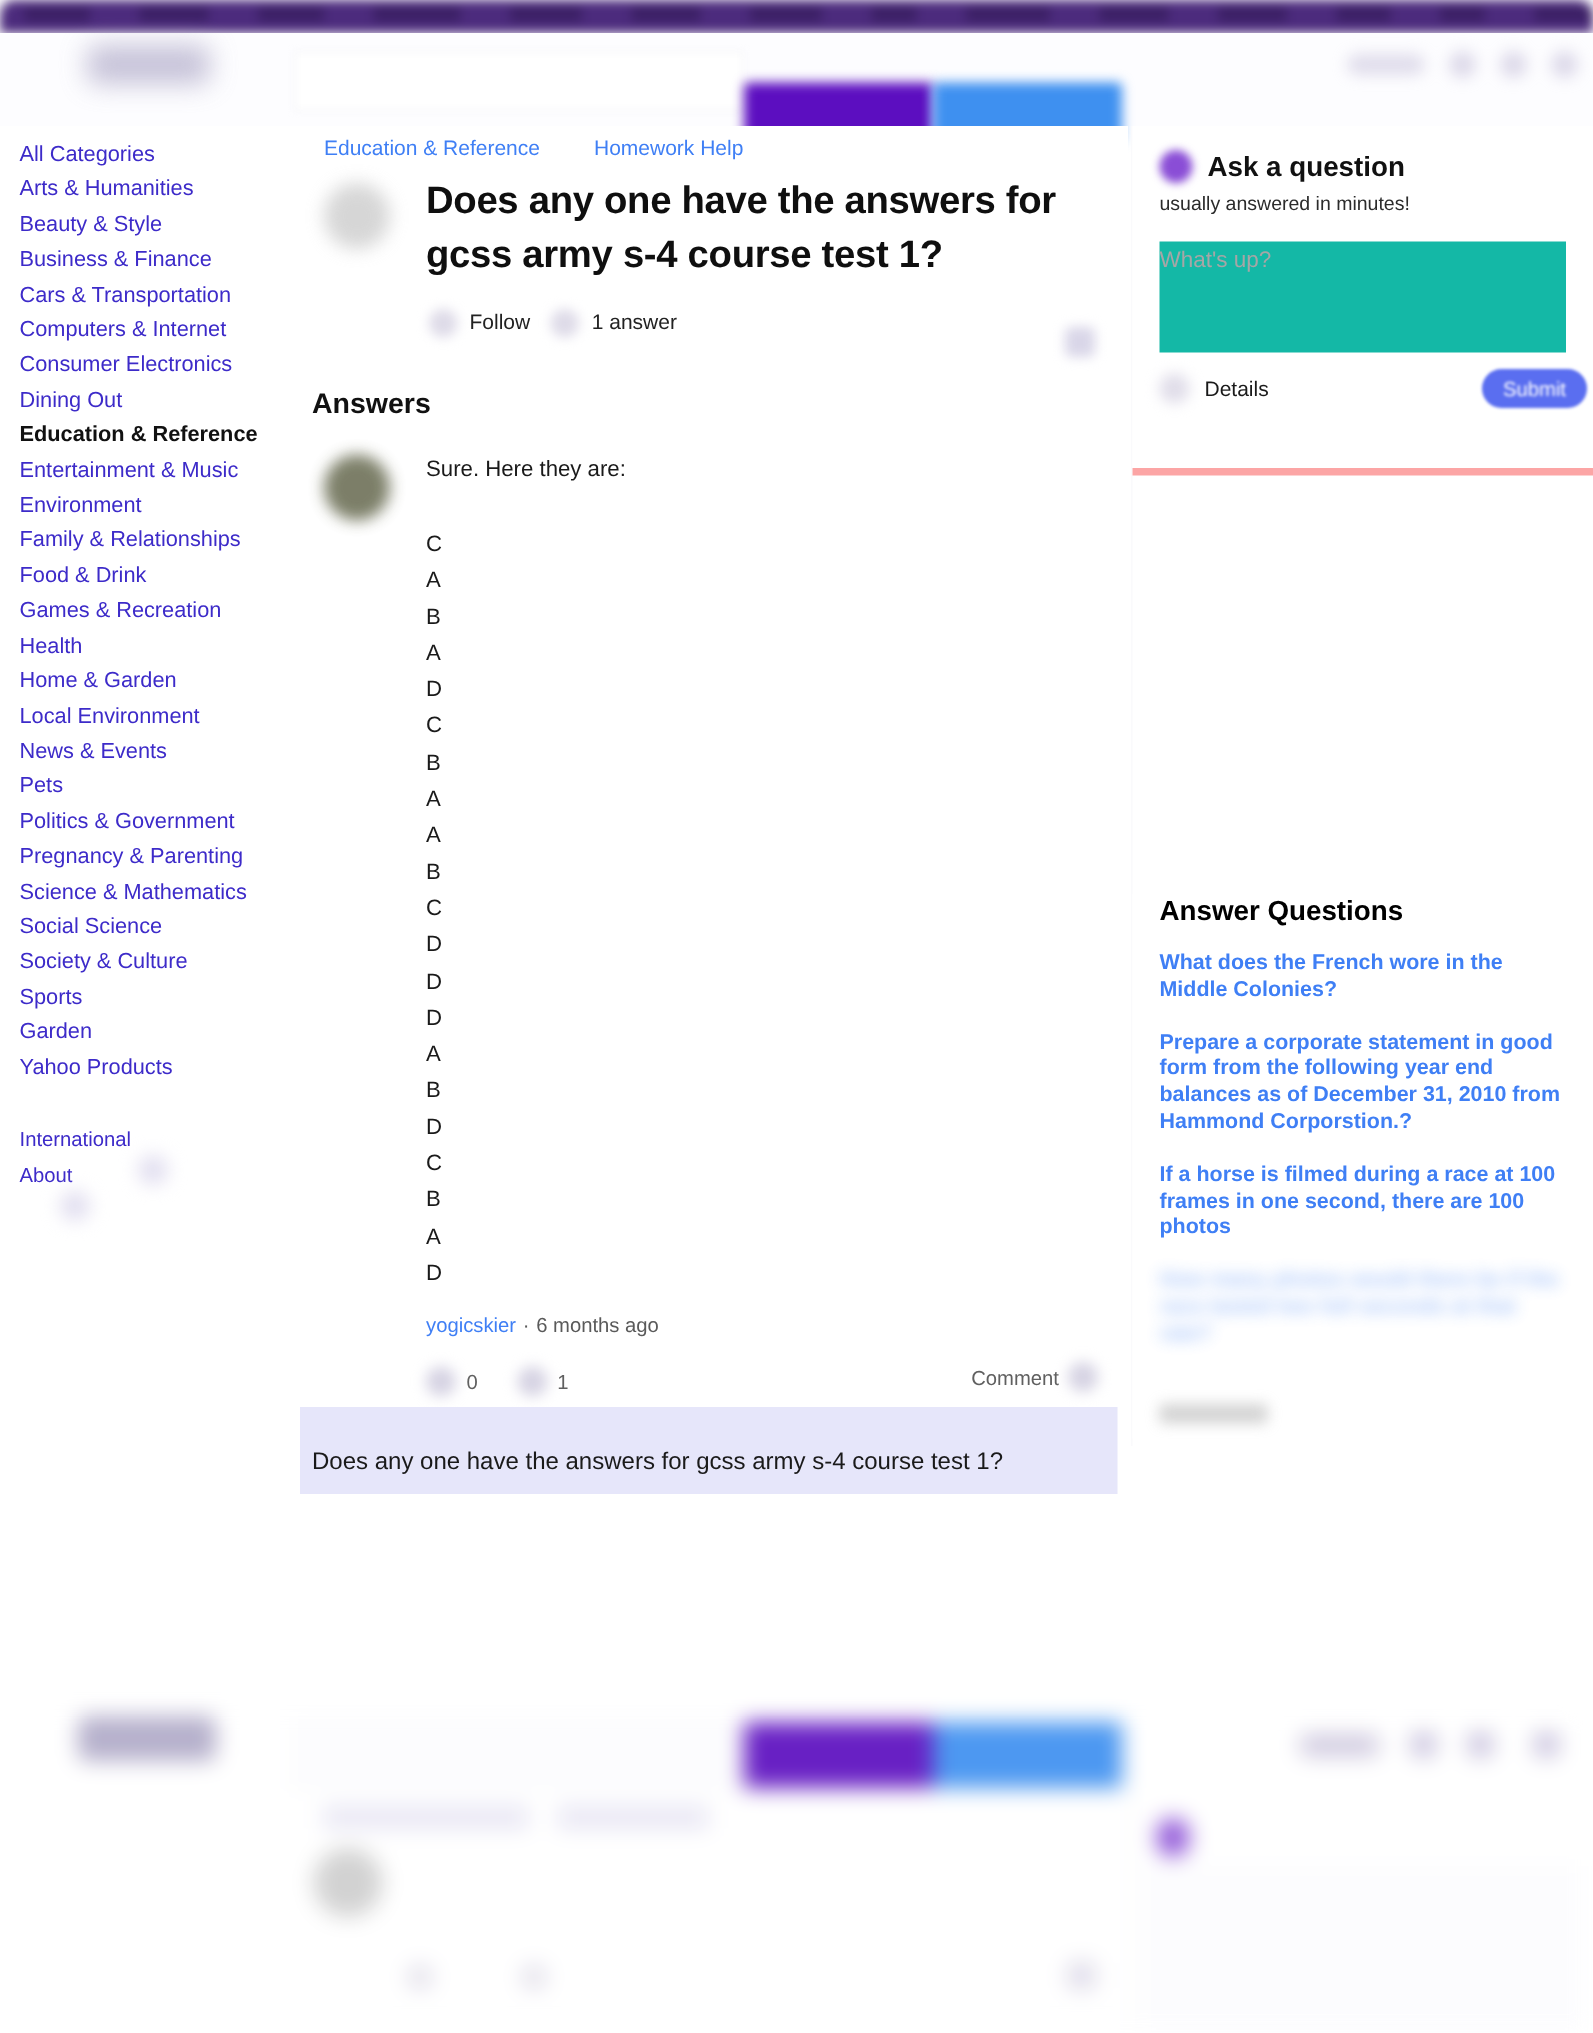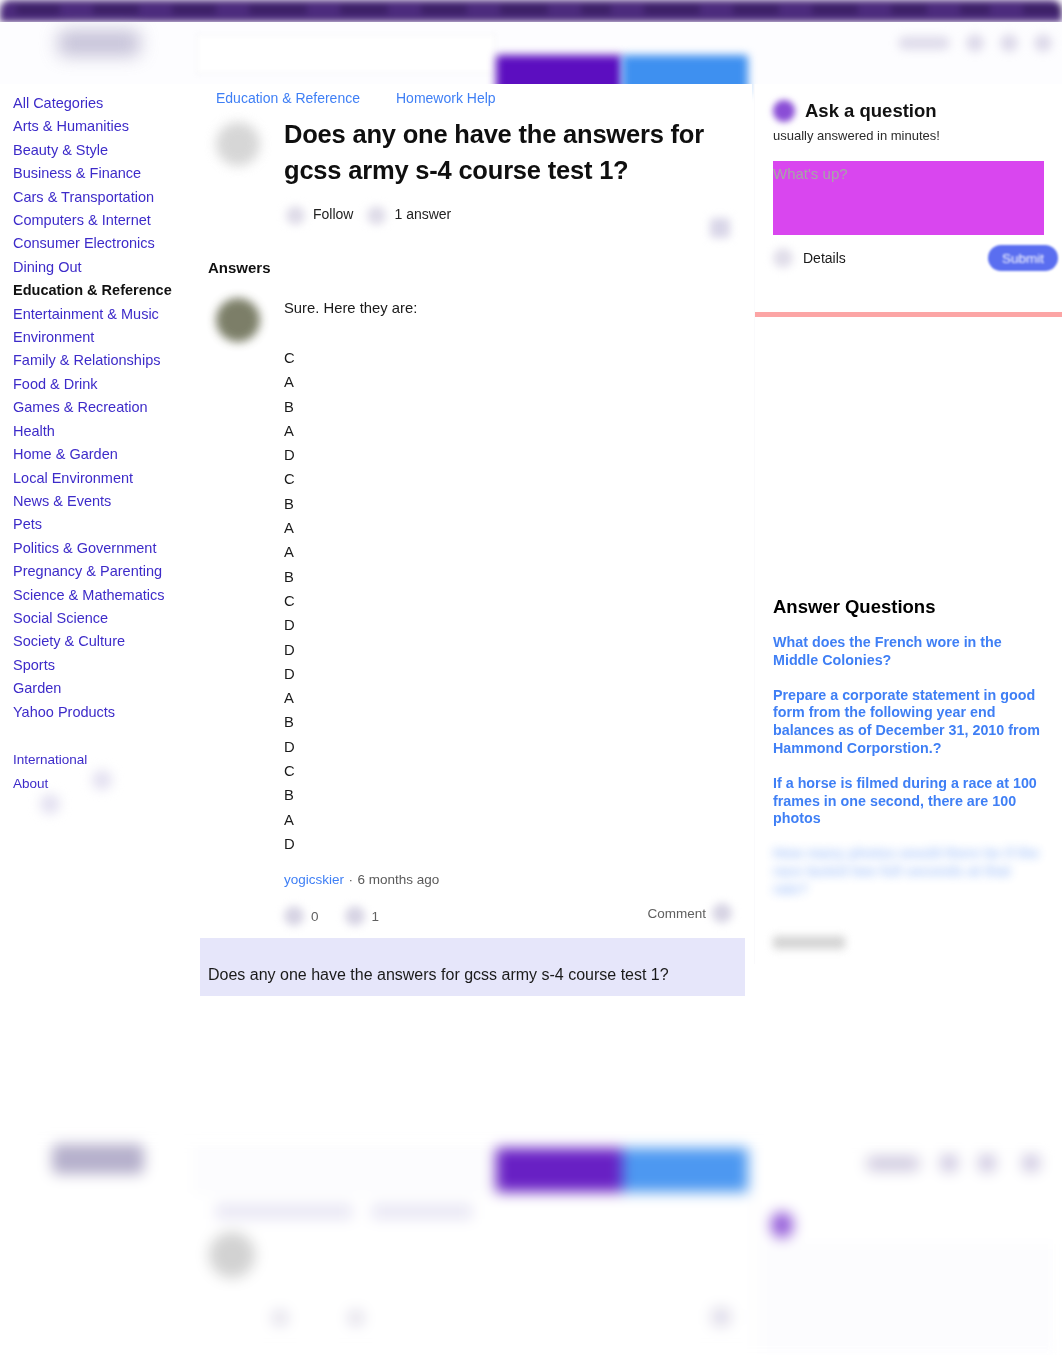--- a/index.html
+++ b/index.html
@@ -213,21 +213,21 @@
   .q-share {
     position: absolute;
     right: 22px; top: 112px;
     width: 20px; height: 20px;
     border-radius: 4px;
     background: #d9d6e8;
     filter: blur(4px);
   }
 
   .answers-heading {
-    font-size: 15px;
+    font-size: 19px;
     font-weight: bold;
     color: #111111;
     padding: 34px 0 0 8px;
   }
 
   .answer-row {
     display: flex;
     padding: 22px 0 0 16px;
   }
   .a-avatar {
@@ -352,21 +352,21 @@
   }
   .ask-sub {
     font-size: 13px;
     color: #2b2b2b;
     padding: 6px 0 0 18px;
   }
   .ask-input {
     margin: 18px 18px 0 18px;
     width: 271px;
     height: 74px;
-    background: #d946ef;
+    background: #14b8a6;
     border: none;
     font-family: "Liberation Sans", sans-serif;
     font-size: 15px;
     color: #1a1a1a;
     resize: none;
     outline: none;
     padding: 4px 0 0 0;
   }
   .ask-input::placeholder { color: #a6a6a6; }
   .ask-row {

